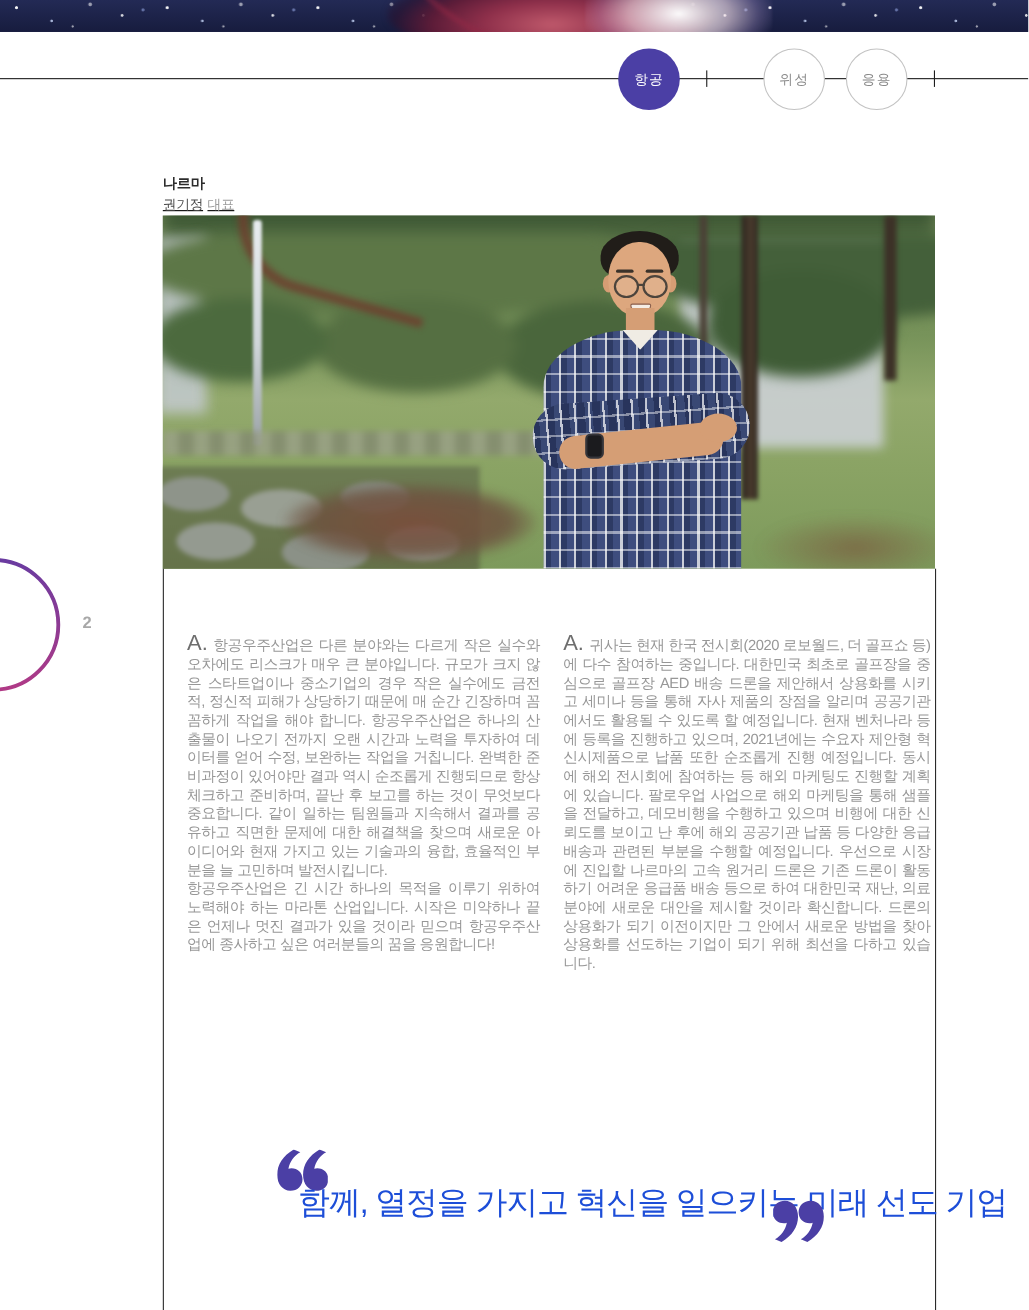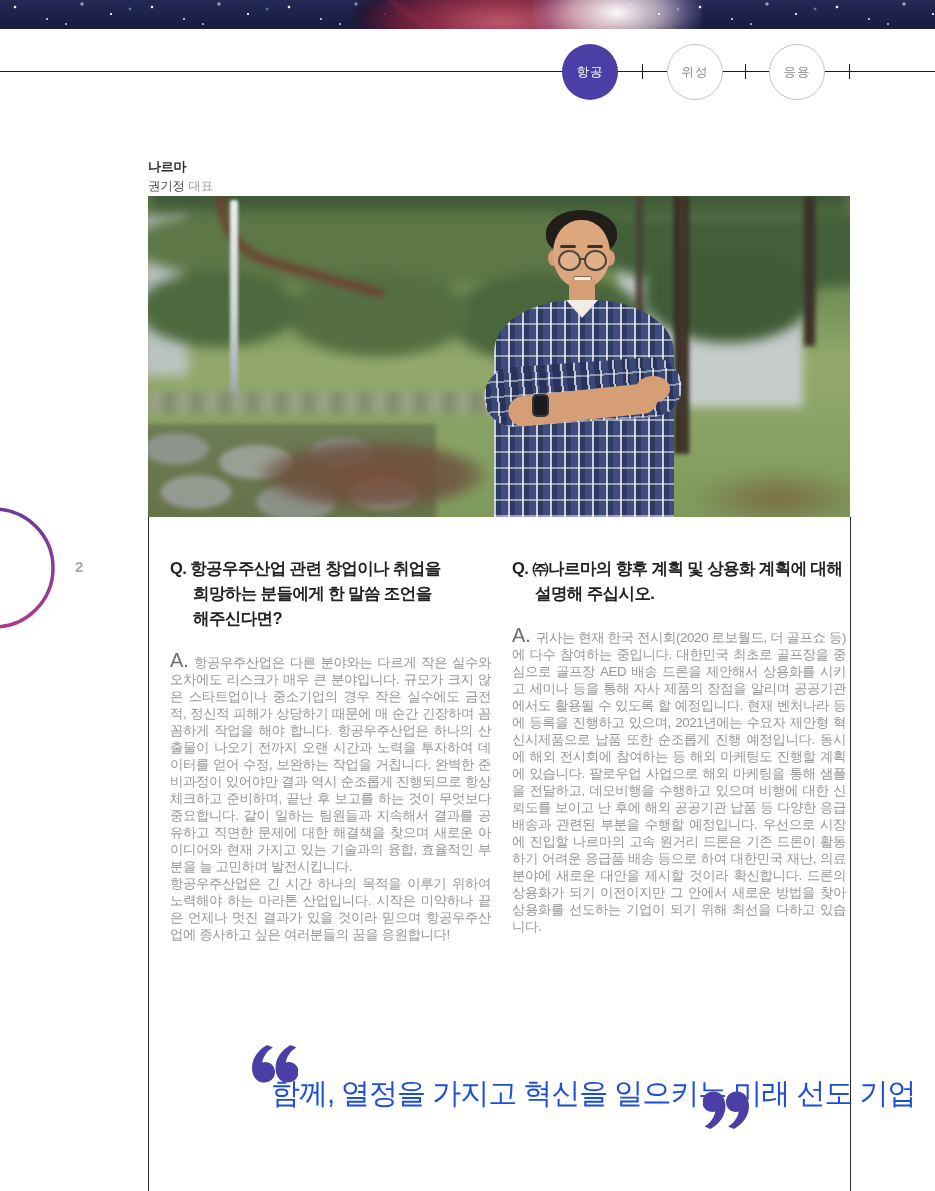--- a/index.html
+++ b/index.html
@@ -35,21 +35,21 @@
   .nav-tick { position:absolute; top:64px; width:1px; height:15px; background:#1d1d1d; }
   .nav-circle { position:absolute; top:44px; width:56px; height:56px; border-radius:50%;
     display:flex; align-items:center; justify-content:center;
     font-size:12.5px; letter-spacing:1px; z-index:3; }
   .nav-circle.active { color:#fff; }
   .nav-circle.idle { background:#fff; border:1px solid #c3c3c3; color:#8a8a8a; }
 
   
   .profile { position:absolute; left:148px; top:158px; line-height:1.45; }
   .profile .company { font-size:13px; font-weight:bold; color:#2b2b2b; letter-spacing:-.3px; }
-  .profile .person { font-size:12.5px; letter-spacing:-.3px; }
+  .profile .person { font-size:12.5px; letter-spacing:-.3px;text-decoration:underline; }
   .profile .person .name { color:#4a4a4a; }
   .profile .person .role { color:#9b9b9b; margin-left:4px; }
 
   
   .photo { position:absolute; left:148px; top:196px; width:702px; height:321px; overflow:hidden;
     background:linear-gradient(180deg,#6d8454 0%, #77935a 34%, #93a96c 52%, #8aa364 72%, #7d9a5c 100%); }
   .ph { position:absolute; }
   .ph-bushes { left:-20px; top:18px; width:760px; height:150px; filter:blur(6px);
     background:
       radial-gradient(ellipse 130px 62px at 90px 95px, #4c6a3e 60%, transparent 62%),
@@ -148,21 +148,21 @@
     <div class="space-glow"></div>
   </div>
 
   <div class="nav-line"></div>
   <div class="nav-tick" style="left:642px;"></div>
   <div class="nav-tick" style="left:745px;"></div>
   <div class="nav-tick" style="left:849px;"></div>
   <div class="nav-circle active" style="left:562px; background:#4b3fa5;">
     <span>항공</span>
   </div>
-  <div class="nav-circle idle" style="left:667px;">
+  <div class="nav-circle idle" style="left:694px;">
     <span>위성</span>
   </div>
   <div class="nav-circle idle" style="left:769px;">
     <span>응용</span>
   </div>
 
   <div class="profile">
     <div class="company">나르마</div>
     <div class="person">
       <span class="name">권기정</span><span class="role">대표</span>
@@ -212,33 +212,27 @@
       </linearGradient>
     </defs>
     <circle cx="-6" cy="65" r="59" fill="none" stroke="url(#cg)" stroke-width="3.5"></circle>
   </svg>
   <div class="page-num">2</div>
 
   <div class="frame-left"></div>
   <div class="frame-right"></div>
 
   <div class="col left">
-    <div class="q">
-      <span class="q-mark">Q.</span><span>항공우주산업 관련 창업이나 취업을 희망하는 분들에게 한 말씀 조언을 해주신다면?</span>
-    </div>
     <div class="answer">
       <p class="body"><span class="a-mark">A.</span><span>항공우주산업은 다른 분야와는 다르게 작은 실수와 오차에도 리스크가 매우 큰 분야입니다. 규모가 크지 않은 스타트업이나 중소기업의 경우 작은 실수에도 금전적, 정신적 피해가 상당하기 때문에 매 순간 긴장하며 꼼꼼하게 작업을 해야 합니다. 항공우주산업은 하나의 산출물이 나오기 전까지 오랜 시간과 노력을 투자하여 데이터를 얻어 수정, 보완하는 작업을 거칩니다. 완벽한 준비과정이 있어야만 결과 역시 순조롭게 진행되므로 항상 체크하고 준비하며, 끝난 후 보고를 하는 것이 무엇보다 중요합니다. 같이 일하는 팀원들과 지속해서 결과를 공유하고 직면한 문제에 대한 해결책을 찾으며 새로운 아이디어와 현재 가지고 있는 기술과의 융합, 효율적인 부분을 늘 고민하며 발전시킵니다.</span></p>
       <p class="body"><span>항공우주산업은 긴 시간 하나의 목적을 이루기 위하여 노력해야 하는 마라톤 산업입니다. 시작은 미약하나 끝은 언제나 멋진 결과가 있을 것이라 믿으며 항공우주산업에 종사하고 싶은 여러분들의 꿈을 응원합니다!</span></p>
     </div>
   </div>
 
   <div class="col right">
-    <div class="q">
-      <span class="q-mark">Q.</span><span>㈜나르마의 향후 계획 및 상용화 계획에 대해 설명해 주십시오.</span>
-    </div>
     <div class="answer">
       <p class="body"><span class="a-mark">A.</span><span>귀사는 현재 한국 전시회(2020 로보월드, 더 골프쇼 등)에 다수 참여하는 중입니다. 대한민국 최초로 골프장을 중심으로 골프장 AED 배송 드론을 제안해서 상용화를 시키고 세미나 등을 통해 자사 제품의 장점을 알리며 공공기관에서도 활용될 수 있도록 할 예정입니다. 현재 벤처나라 등에 등록을 진행하고 있으며, 2021년에는 수요자 제안형 혁신시제품으로 납품 또한 순조롭게 진행 예정입니다. 동시에 해외 전시회에 참여하는 등 해외 마케팅도 진행할 계획에 있습니다. 팔로우업 사업으로 해외 마케팅을 통해 샘플을 전달하고, 데모비행을 수행하고 있으며 비행에 대한 신뢰도를 보이고 난 후에 해외 공공기관 납품 등 다양한 응급 배송과 관련된 부분을 수행할 예정입니다. 우선으로 시장에 진입할 나르마의 고속 원거리 드론은 기존 드론이 활동하기 어려운 응급품 배송 등으로 하여 대한민국 재난, 의료분야에 새로운 대안을 제시할 것이라 확신합니다. 드론의 상용화가 되기 이전이지만 그 안에서 새로운 방법을 찾아 상용화를 선도하는 기업이 되기 위해 최선을 다하고 있습니다.</span></p>
     </div>
   </div>
 
   <svg class="quote-open" width="46" height="38" viewBox="0 0 46 38">
     <g fill="#4b3fa5">
       <path d="M15,0 C5.5,5.5 0,13.5 0,23 C0,31.5 5,37.5 12,37.5 C18.5,37.5 23,33 23,27 C23,21 18.5,17 13,17 C12,17 11,17.2 10.2,17.5 C11.5,11 15.5,5.5 21,2.5 Z"></path>
       <path d="M38,0 C28.5,5.5 23,13.5 23,23 C23,31.5 28,37.5 35,37.5 C41.5,37.5 46,33 46,27 C46,21 41.5,17 36,17 C35,17 34,17.2 33.2,17.5 C34.5,11 38.5,5.5 44,2.5 Z" transform="translate(0.5,0)"></path>
     </g>

